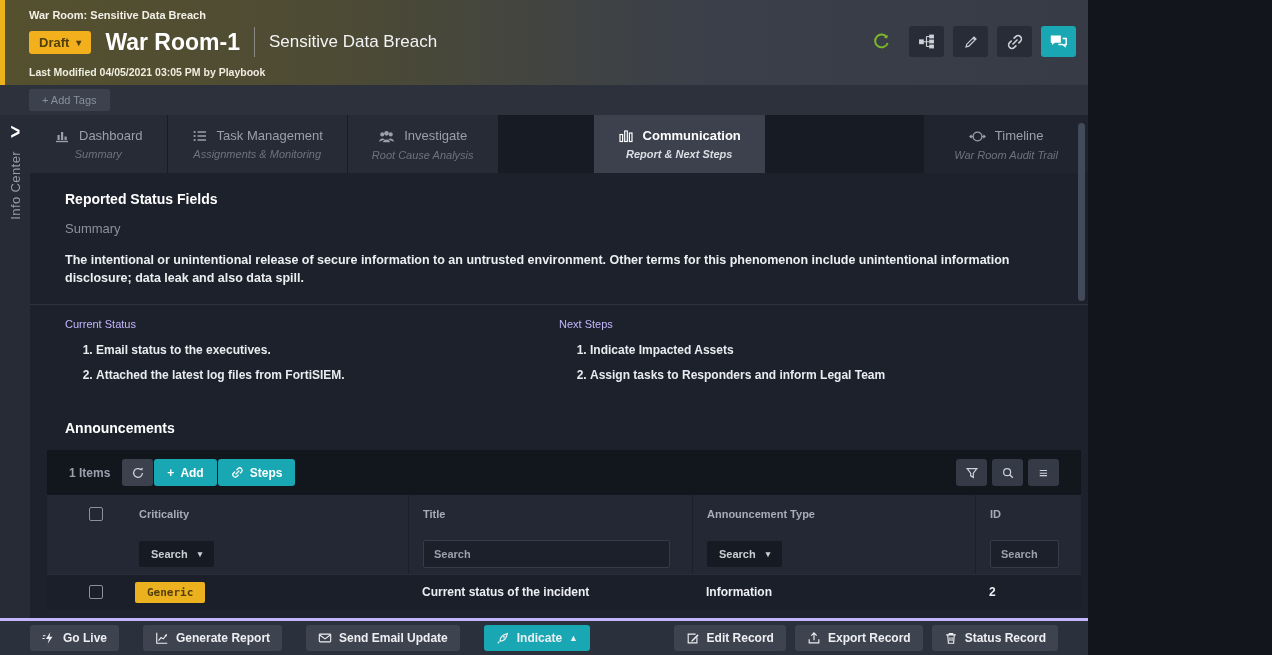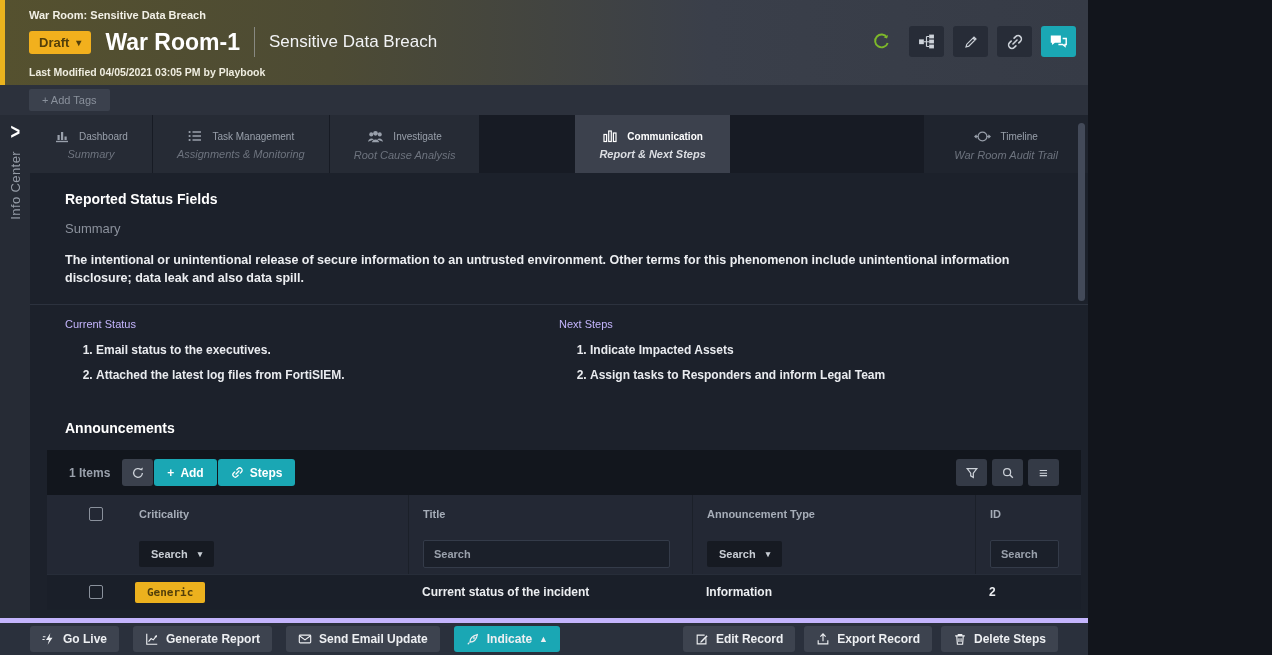--- a/index.html
+++ b/index.html
@@ -52,21 +52,21 @@
 
   .content { flex:1; min-width:0; display:flex; flex-direction:column; }
 
   
   .tab-bar { flex:0 0 58px; background:#171b24; display:flex; }
   .tab {
     display:flex; flex-direction:column; align-items:center; justify-content:center;
     padding:0 24px; background:#262b35; margin-right:1px; cursor:pointer;
   }
   .tab.active { background:#3c414d; }
-  .tab-main { display:flex; align-items:center; gap:9px; font-size:10px; color:#99a0ab; white-space:nowrap; }
+  .tab-main { display:flex; align-items:flex-start; gap:9px; font-size:13px; color:#99a0ab; white-space:nowrap; }
   .tab.active .tab-main { color:#ffffff; font-weight:bold; }
   .tab-sub { margin-top:4px; font-size:11px; font-style:italic; color:#6d737e; white-space:nowrap; }
   .tab.active .tab-sub { color:#dcdee3; font-weight:bold; }
   .tab-gap { width:95px; }
   .tab-spacer { flex:1; }
   .tab.timeline { background:#1f242e; margin-right:0; padding:0 30px; }
 
   
   .status-section { padding-top:18px; }
   .pad-x { padding-left:35px; padding-right:24px; }
@@ -123,22 +123,22 @@
     font-family:"DejaVu Sans Mono", monospace;
   }
   .cell-strong { font-size:12px; font-weight:bold; color:#eceef1; }
 
   
   .scrollbar { position:absolute; right:3px; top:4px; width:7px; bottom:4px; }
   .scroll-thumb { width:7px; height:178px; margin-top:4px; background:#434a59; border-radius:4px; cursor:pointer; }
 
   
   .footer {
-    flex:0 0 37px; background:#2a303c; border-top:5px solid #c4b5fd;
-    display:flex; align-items:center; padding:0 30px; gap:14px;
+    flex:0 0 37px; background:#2a303c; border-top:3px solid #c4b5fd;
+    display:flex; align-items:center; padding:0 30px; gap:24px;
   }
   .f-btn {
     height:26px; background:#3d434f; border-radius:3px; color:#edeff2; font-size:12px; font-weight:bold;
     padding:0 12px; display:flex; align-items:center; gap:7px; cursor:pointer; white-space:nowrap;
   }
   .f-btn.teal { background:#1aa7b4; }
   .f-btn .caret { font-size:9px; }
   .f-right { margin-left:auto; display:flex; gap:9px; }
 
   .icon { display:inline-flex; align-items:center; justify-content:center; }
@@ -486,17 +486,17 @@
             </svg>
         </span>
         <span>Export Record</span>
       </div>
       <div class="f-btn">
         <span class="icon">
           <svg width="14" height="14" viewBox="0 0 16 16">
               <path d="M2.5 4.5 H13.5 M6 4.5 V3 H10 V4.5 M4.3 4.5 L5 14 H11 L11.7 4.5 M6.8 7 V11.5 M9.2 7 V11.5" fill="none" stroke="currentColor" stroke-width="1.3"></path>
             </svg>
         </span>
-        <span>Delete Steps</span>
+        <span>Status Record</span>
       </div>
     </div>
   </footer>
 </div>
 
 </body></html>

